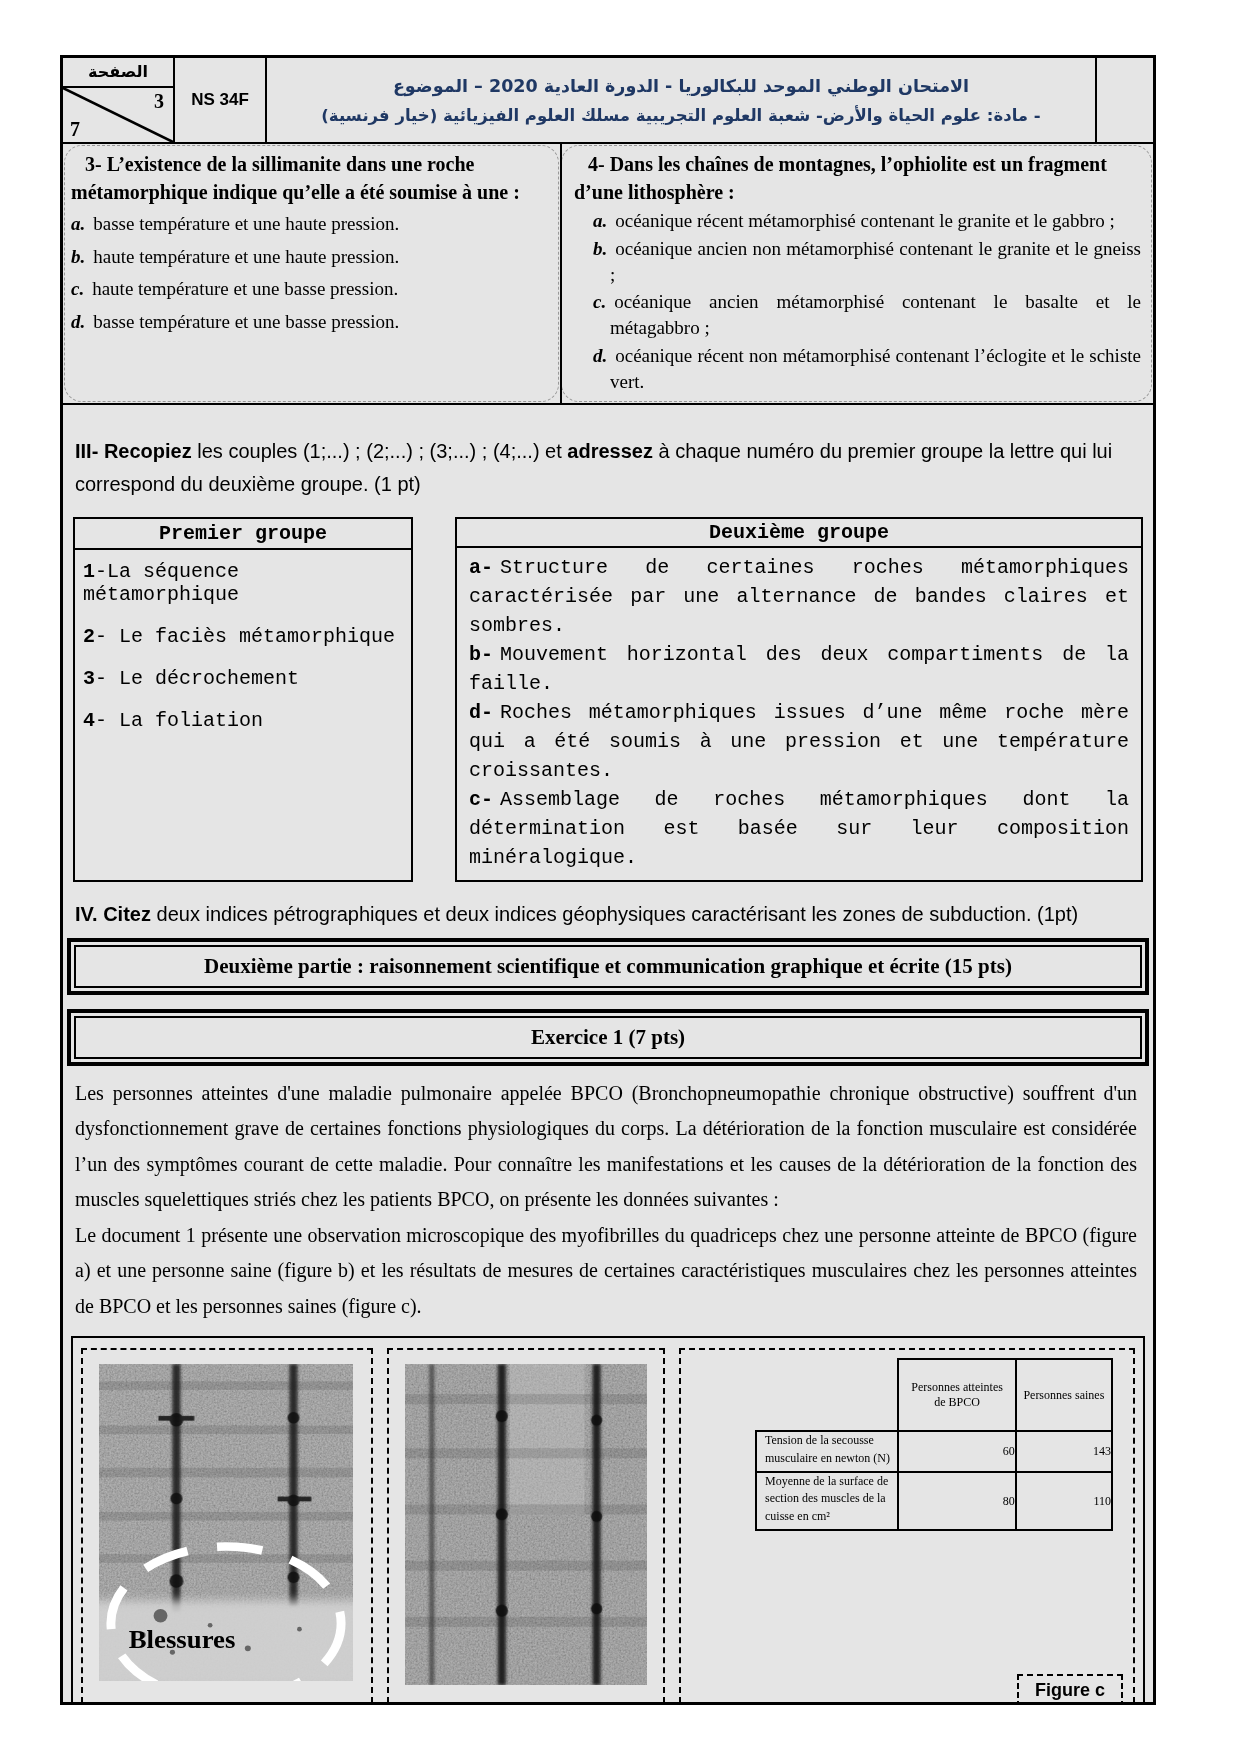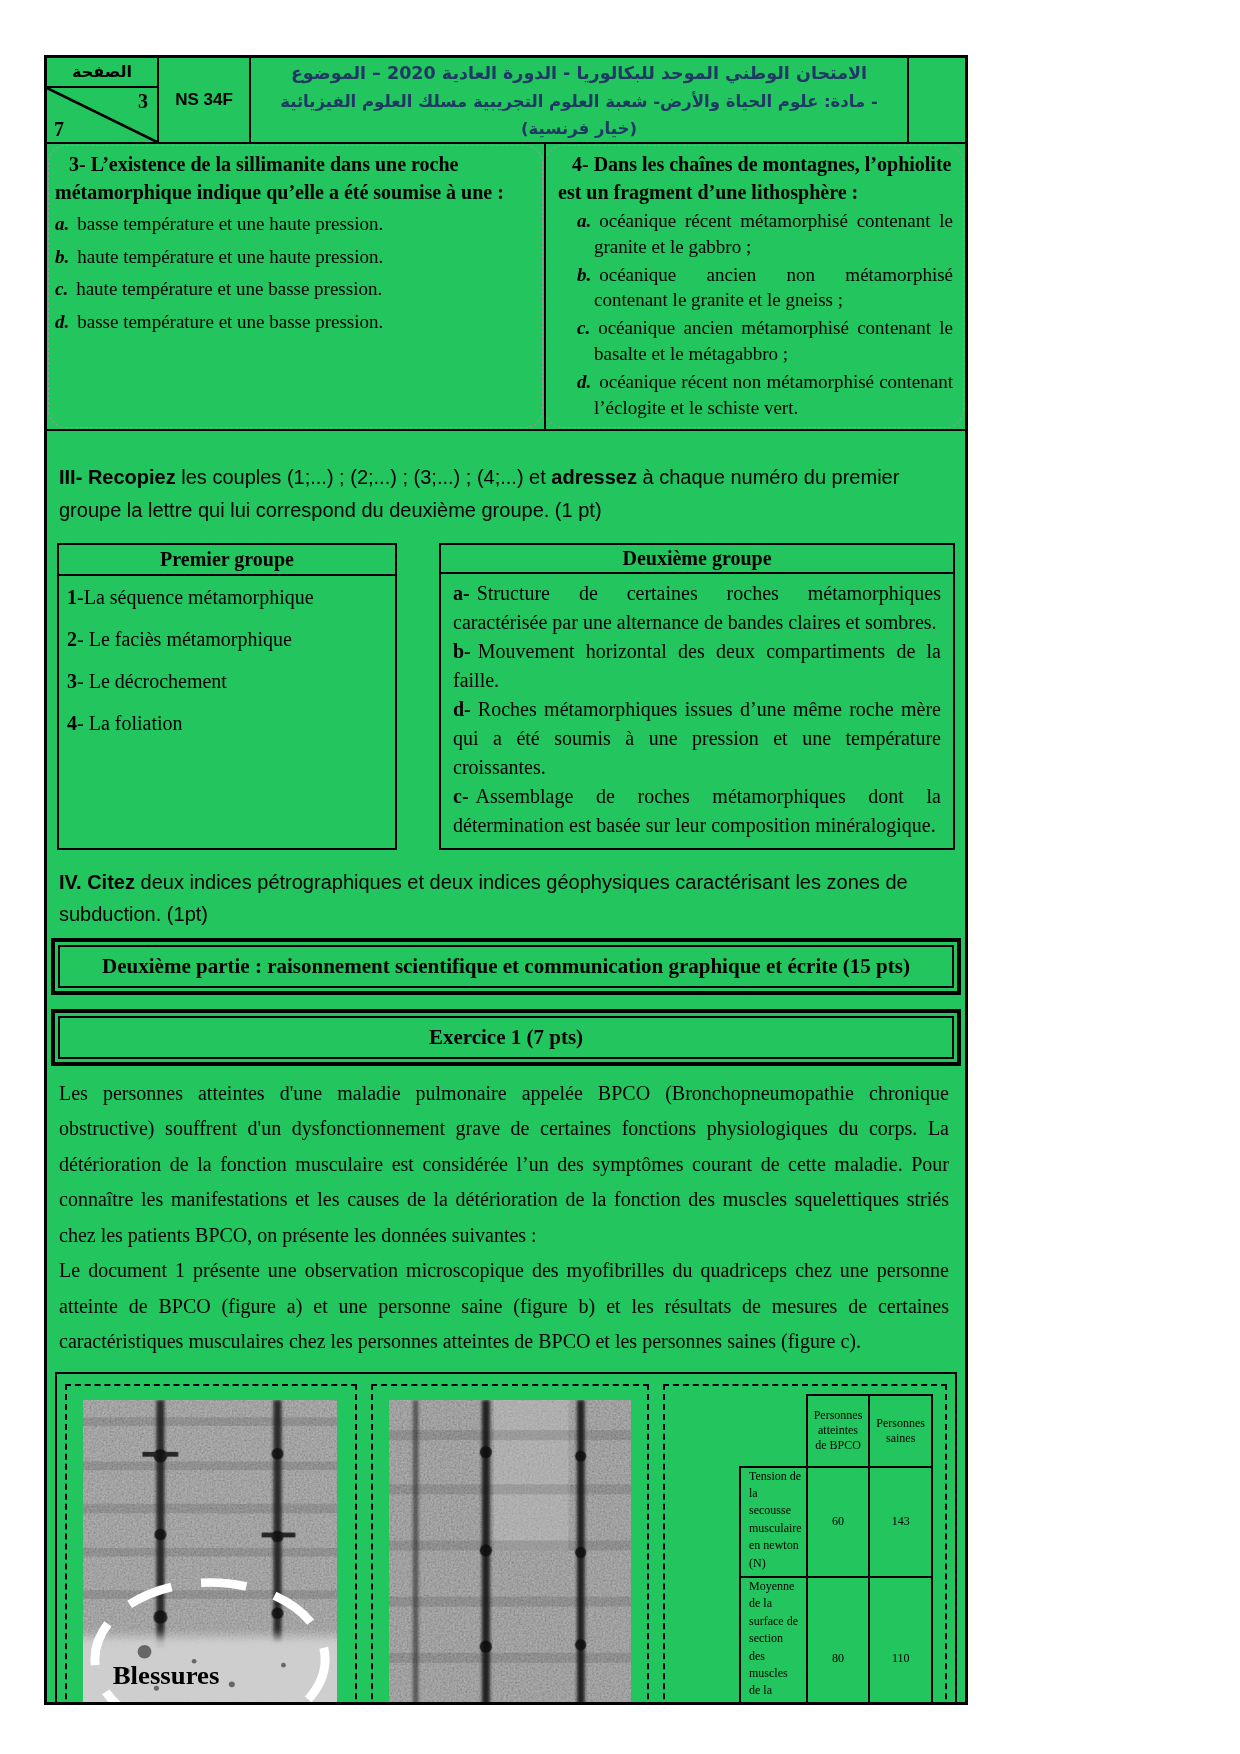--- a/index.html
+++ b/index.html
@@ -1,18 +1,18 @@
 <!DOCTYPE html>
 <html><head>
 <meta charset="utf-8">
 <style>
   * { margin:0; padding:0; box-sizing:border-box; }
   body { width:1240px; height:1754px; background:#fff; font-family:"Liberation Serif","DejaVu Serif",serif; color:#000; }
   .page { position:relative; width:1240px; height:1754px; background:#fff; overflow:hidden; }
-  .frame { position:absolute; left:44px; top:55px; width:924px; height:1650px; border:3px solid #000; overflow:hidden; background:#22c55e; }
+  .frame { position:absolute; left:60px; top:55px; width:1096px; height:1650px; border:3px solid #000; overflow:hidden; background:#e5e5e5; }
 
   
   .hdr { display:flex; height:86px; border-bottom:2px solid #000; font-family:"DejaVu Sans",sans-serif; }
   .hdr-page { width:112px; border-right:2px solid #000; position:relative; }
   .hdr-page-top { height:30px; border-bottom:2px solid #000; text-align:center; font-weight:bold; font-size:16px; line-height:28px; }
   .hdr-diag { position:absolute; left:0; top:30px; right:0; bottom:0; }
   .hdr-diag svg { display:block; width:100%; height:100%; }
   .pg-num { position:absolute; top:2px; right:9px; font-weight:bold; font-size:20px; font-family:"Liberation Serif",serif; }
   .pg-total { position:absolute; bottom:1px; left:7px; font-weight:bold; font-size:20px; font-family:"Liberation Serif",serif; }
   .hdr-code { width:92px; border-right:2px solid #000; display:flex; align-items:center; justify-content:center; font-weight:bold; font-size:17px; font-family:"Liberation Sans",sans-serif; }
@@ -30,21 +30,21 @@
   .qtitle { font-weight:bold; font-size:20px; line-height:1.4; text-indent:14px; }
   .q3 .opt { line-height:1.5; margin-top:4px; }
   .q4 .opt { line-height:1.36; text-align:justify; padding-left:36px; text-indent:-17px; margin-top:2px; }
   .ol { font-weight:bold; font-style:italic; margin-right:8px; }
 
   
   .s3 { font-family:"Liberation Sans",sans-serif; font-size:20px; line-height:33px; margin:30px 10px 12px 12px; }
   .s3 b, .s4 b { font-weight:bold; }
 
   
-  .match-row { display:flex; margin:16px 10px 0 10px; align-items:stretch; }
+  .match-row { display:flex; margin:16px 10px 0 10px; align-items:stretch;font-family:Liberation Mono, monospace; }
   .g1 { width:340px; border:2px solid #000; margin-right:42px; }
   .g1-head { border-bottom:2px solid #000; text-align:center; font-weight:bold; font-size:20px; padding:3px 0; }
   .g1-body { padding:10px 6px 6px 8px; font-size:20px; }
   .g1-item { margin-bottom:19px; }
   .g1-item .num { font-weight:bold; }
   .g2 { flex:1; border:2px solid #000; }
   .g2-head { border-bottom:2px solid #000; text-align:center; font-weight:bold; font-size:20px; padding:2px 0; }
   .g2-body { padding:5px 12px 8px 12px; font-size:20px; line-height:1.45; text-align:justify; }
   .g2-item b { margin-right:7px; }
 
@@ -69,21 +69,21 @@
   .figbox svg.micro { display:block; width:100%; height:100%; }
   .fig-tag { position:absolute; right:5px; border:2px dashed #000; background:#fff; padding:2px 12px; font-family:"Liberation Sans",sans-serif; font-weight:bold; font-size:16px; white-space:nowrap; }
   .figa .fig-tag { bottom:-26px; }
   .figb .fig-tag { bottom:-19px; }
   .figc-tag { position:absolute; right:10px; bottom:14px; border:2px dashed #000; padding:4px 16px; font-family:"Liberation Sans",sans-serif; font-weight:bold; font-size:18px; }
   .ctable { border-collapse:collapse; font-size:12px; margin-top:2px; }
   .ctable td, .ctable th { border:2px solid #000; vertical-align:middle; }
   .ctable th { font-weight:normal; text-align:center; padding:3px 6px; height:72px; }
   .ctable .nob { border:none; }
   .ctable .rowlab { width:160px; text-align:left; padding:0 4px 4px 8px; line-height:1.45; font-weight:normal; }
-  .ctable .val { text-align:center; }
+  .ctable .val { text-align:right; }
   .ctable .c-bpco { width:130px; }
   .ctable .c-sain { width:104px; }
   .doc-label { position:absolute; left:300px; bottom:-24px; background:#fff; border:2px solid #15803d; padding:7px 28px; font-weight:bold; font-size:21px; z-index:3; }
 </style>
 </head>
 <body>
 
 <div class="page">
   <div class="frame">
 

